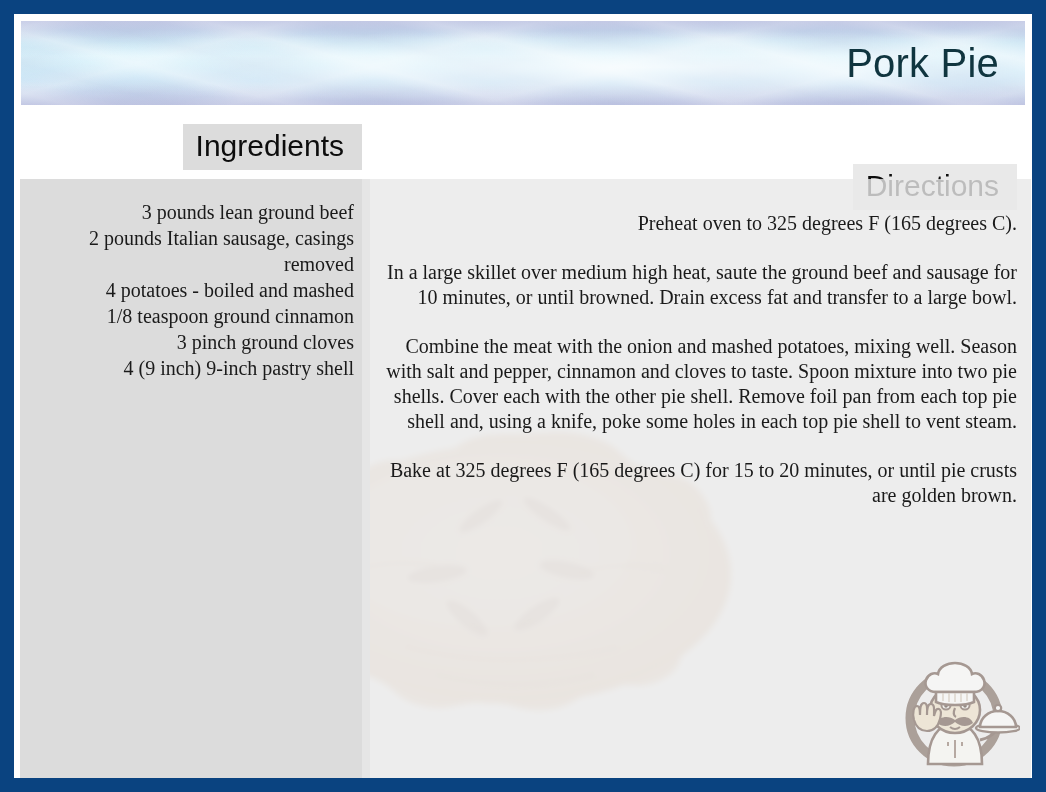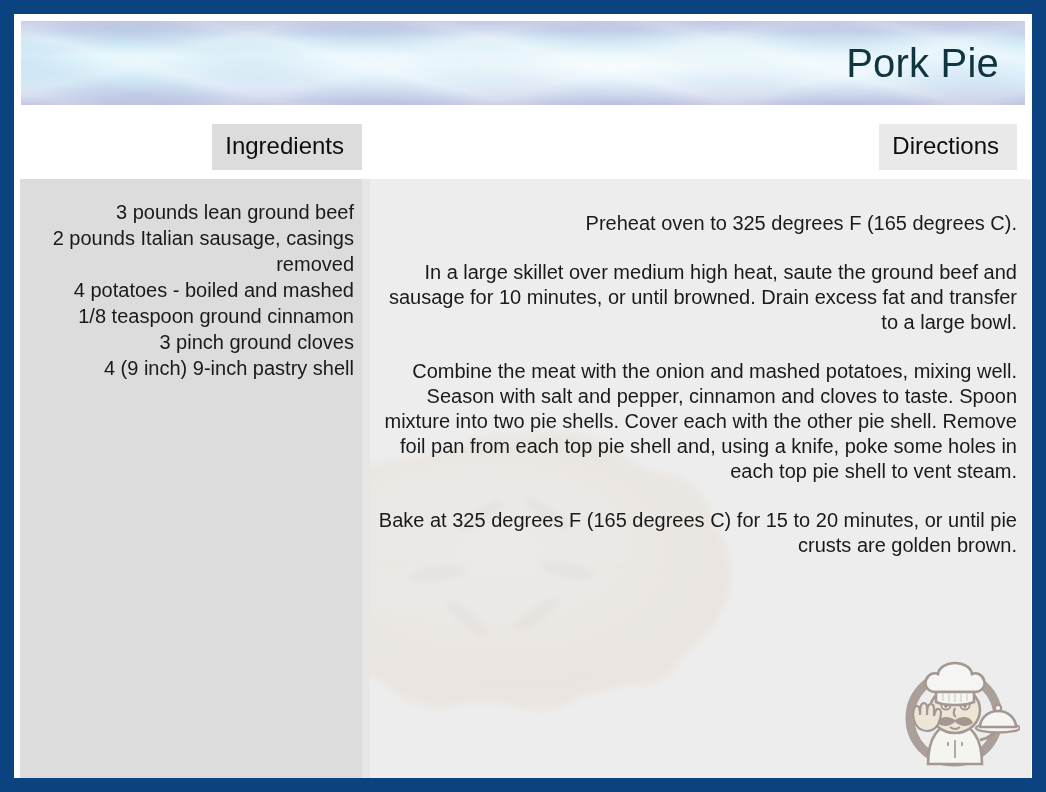--- a/index.html
+++ b/index.html
@@ -104,37 +104,38 @@
     position: absolute;
     top: 110px;
   }
   .col-ingredients { left: 6px;  width: 342px; }
   .col-directions  { left: 348px; width: 655px; }
 
   .section-tab {
     position: relative;
     display: inline-block;
     padding: 5px 18px 7px 13px;
-    font-size: 24px;
+    font-size: 30px;
     line-height: 34px;
     color: #0d0d0d;
     white-space: nowrap;
   }
   .tab-ingredients { background: #dcdcdc; }
-  .tab-directions  { background: #e9e9e9; }
+  .tab-directions  { background: #e9e9e9; margin-top: 40px; }
 
   .panel {
     position: absolute;
     left: 0;
     top: 55px;
     box-sizing: border-box;
     padding: 20px 16px 16px 14px;
     font-size: 20px;
     line-height: 26px;
     color: #1a1a1a;
+    font-family: Liberation Serif, serif;
   }
   .panel-ingredients {
     width: 350px;
     height: 613px;
     background: #dcdcdc;
   }
   .panel-directions {
     width: 669px;
     height: 613px;
     background: rgba(233,233,233,0.80);

